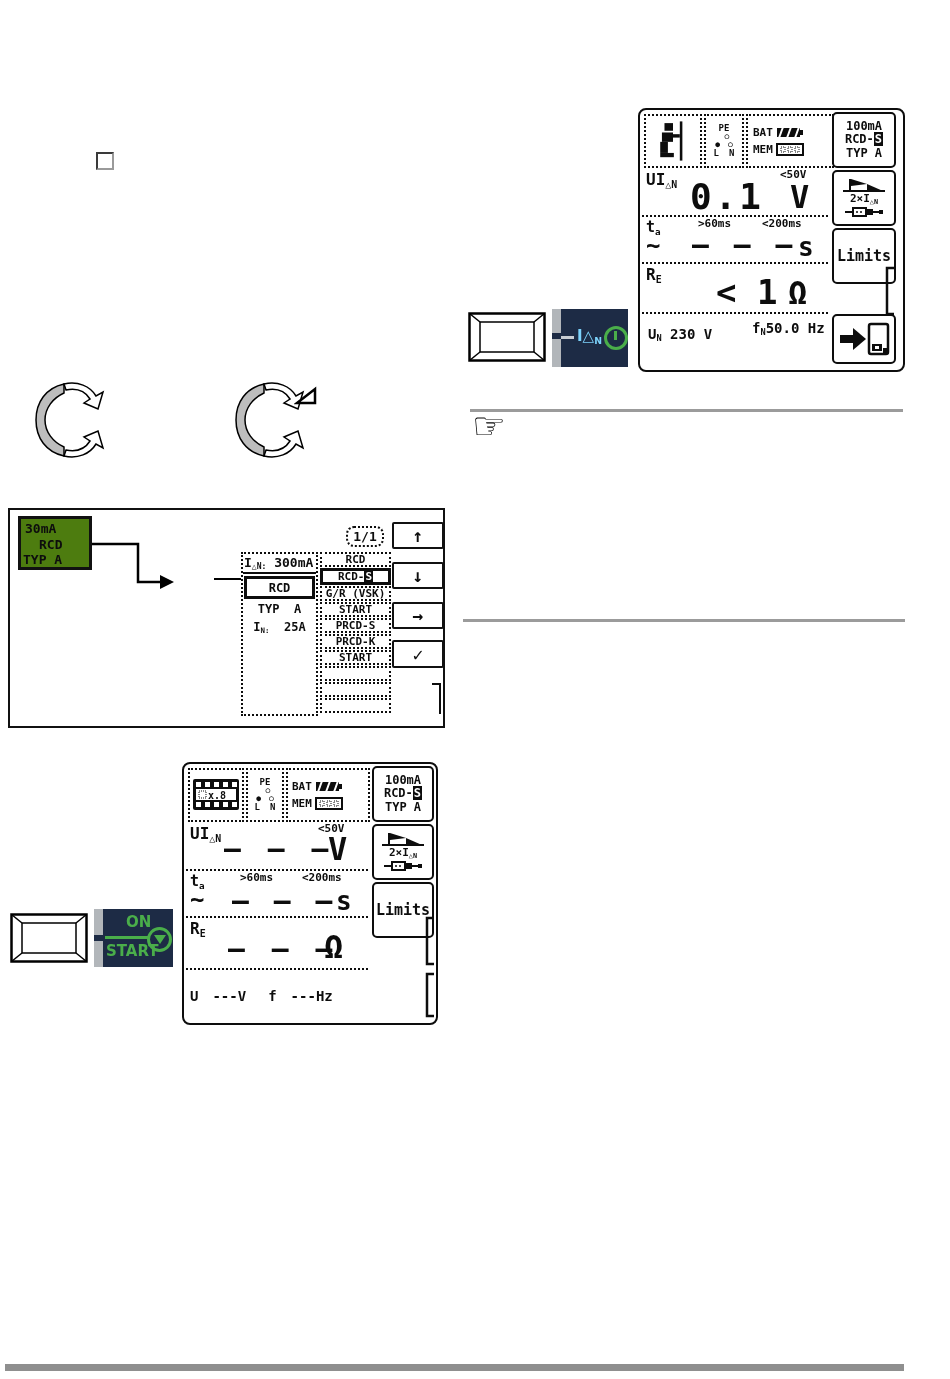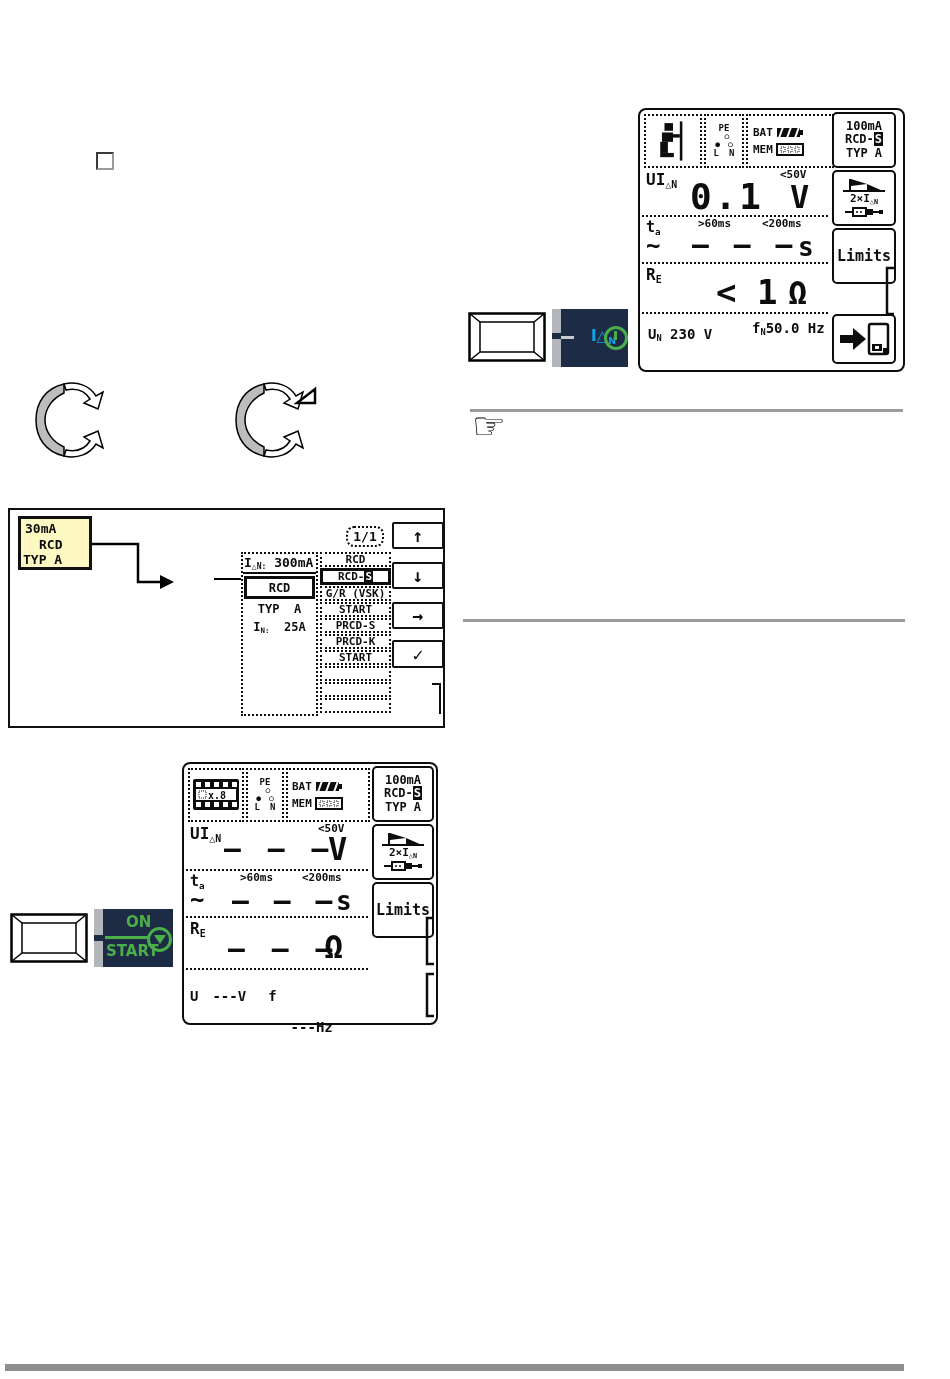--- a/index.html
+++ b/index.html
@@ -17,21 +17,21 @@
       text-align:center;background:#fff;line-height:1.1;}
   .dotsep{position:absolute;height:0;border-top:2px dotted #0d0d0d;}
   .sub{font-size:0.62em;vertical-align:-0.28em;}
   .inv{background:#0d0d0d;color:#fff;padding:0 1px;}
   .statline{display:flex;align-items:center;gap:3px;font-size:11px;}
   .pe-cell{font-size:9px;line-height:1.0;align-items:center;justify-content:center;gap:0;}
   .pe-cell .ln{display:flex;gap:10px;}
   .pe-cell .dots{display:flex;gap:8px;font-size:8px;}
   
   .figure{position:absolute;box-sizing:border-box;border:2px solid #111;background:#fff;}
-  .srcbox{position:absolute;box-sizing:border-box;border:3px solid #111;background:#fef9c3;
+  .srcbox{position:absolute;box-sizing:border-box;border:3px solid #111;background:#4d7c0f;
           font-weight:bold;font-size:13px;line-height:1.2;padding:2px 0 0 2px;}
   .trow{box-sizing:border-box;height:15px;border:2px dotted #0d0d0d;margin-bottom:1px;
         display:flex;align-items:center;justify-content:center;font-size:11px;font-weight:bold;}
   .trow.sel{border:3px solid #0d0d0d;height:17px;}
   .msk{position:absolute;box-sizing:border-box;border:2px solid #111;border-radius:2px;
        display:flex;align-items:center;justify-content:center;font-size:18px;font-weight:bold;background:#fff;}
   
   .keypanel{position:absolute;overflow:hidden;}
   .tab{position:absolute;left:0;width:9px;}
   .gtxt{position:absolute;font-weight:bold;font-family:"DejaVu Sans",sans-serif;}
@@ -170,21 +170,21 @@
     <rect x="12" y="10" width="54" height="30" fill="#fff" stroke="#000" stroke-width="1.5"></rect>
     <line x1="1.5" y1="1.5" x2="12" y2="10" stroke="#000" stroke-width="1.5"></line>
     <line x1="76.5" y1="1.5" x2="66" y2="10" stroke="#000" stroke-width="1.5"></line>
     <line x1="1.5" y1="48.5" x2="12" y2="40" stroke="#000" stroke-width="1.5"></line>
     <line x1="76.5" y1="48.5" x2="66" y2="40" stroke="#000" stroke-width="1.5"></line>
   </svg>
   <div class="keypanel" style="left:552px;top:309px;width:76px;height:58px;background:#1d2b45;">
     <div class="tab" style="top:0;height:24px;background:#b2b6ba;"></div>
     <div class="tab" style="top:30px;height:28px;background:#b2b6ba;"></div>
     <div class="abs" style="left:9px;top:27px;width:13px;height:3px;background:#c7ccd2;"></div>
-    <div class="gtxt" style="left:25px;top:18px;color:#0ea5e9;font-size:15px;margin-left:14px;">
+    <div class="gtxt" style="left:25px;top:18px;color:#7dd3fc;font-size:15px;">
       <span>I△</span><span class="sub">N</span>
     </div>
     <div class="abs" style="left:52px;top:17px;width:18px;height:18px;border:3px solid #4aae4a;border-radius:50%;">
       <div style="position:absolute;left:7px;top:2px;width:3px;height:9px;background:#4aae4a;"></div>
     </div>
   </div>
 
   <svg class="abs" style="left:26px;top:378px;" width="92" height="84" viewBox="0 0 92 84">
     <path d="M38,6 C20,10 10,24 10,42 C10,60 20,74 38,78 L38,69 C27,64 19,54 19,42 C19,30 27,20 38,15 Z" fill="#bdbdbd" stroke="#000" stroke-width="1.5"></path>
     <path d="M38,6 C52,3 64,8 70,18 L77,14 L72,31 L58,25 L64,21 C59,13 50,10 40,12 Z" fill="#fff" stroke="#000" stroke-width="1.5"></path>
@@ -370,21 +370,21 @@
       <span>R</span><span class="sub">E</span>
     </div>
     <div class="abs" style="left:44px;top:168px;font-size:28px;letter-spacing:5px;">– – –</div>
     <div class="abs" style="left:140px;top:164px;font-size:32px;">Ω</div>
     <div class="dotsep" style="left:2px;top:204px;width:182px;"></div>
 
     <div class="abs" style="left:6px;top:224px;font-size:14px;display:flex;">
       <span>U</span>
       <span style="margin-left:14px;"><span>---</span><span>V</span></span>
       <span style="margin-left:22px;">f</span>
-      <span style="margin-left:14px;margin-top:31px;"><span>---</span><span>Hz</span></span>
+      <span style="margin-left:14px;"><span>---</span><span>Hz</span></span>
     </div>
   </div>
 
   <svg class="abs" style="left:10px;top:913px;" width="78" height="50" viewBox="0 0 78 50">
     <rect x="1.5" y="1.5" width="75" height="47" fill="#fff" stroke="#000" stroke-width="2.5"></rect>
     <rect x="12" y="10" width="54" height="30" fill="#fff" stroke="#000" stroke-width="1.5"></rect>
     <line x1="1.5" y1="1.5" x2="12" y2="10" stroke="#000" stroke-width="1.5"></line>
     <line x1="76.5" y1="1.5" x2="66" y2="10" stroke="#000" stroke-width="1.5"></line>
     <line x1="1.5" y1="48.5" x2="12" y2="40" stroke="#000" stroke-width="1.5"></line>
     <line x1="76.5" y1="48.5" x2="66" y2="40" stroke="#000" stroke-width="1.5"></line>

